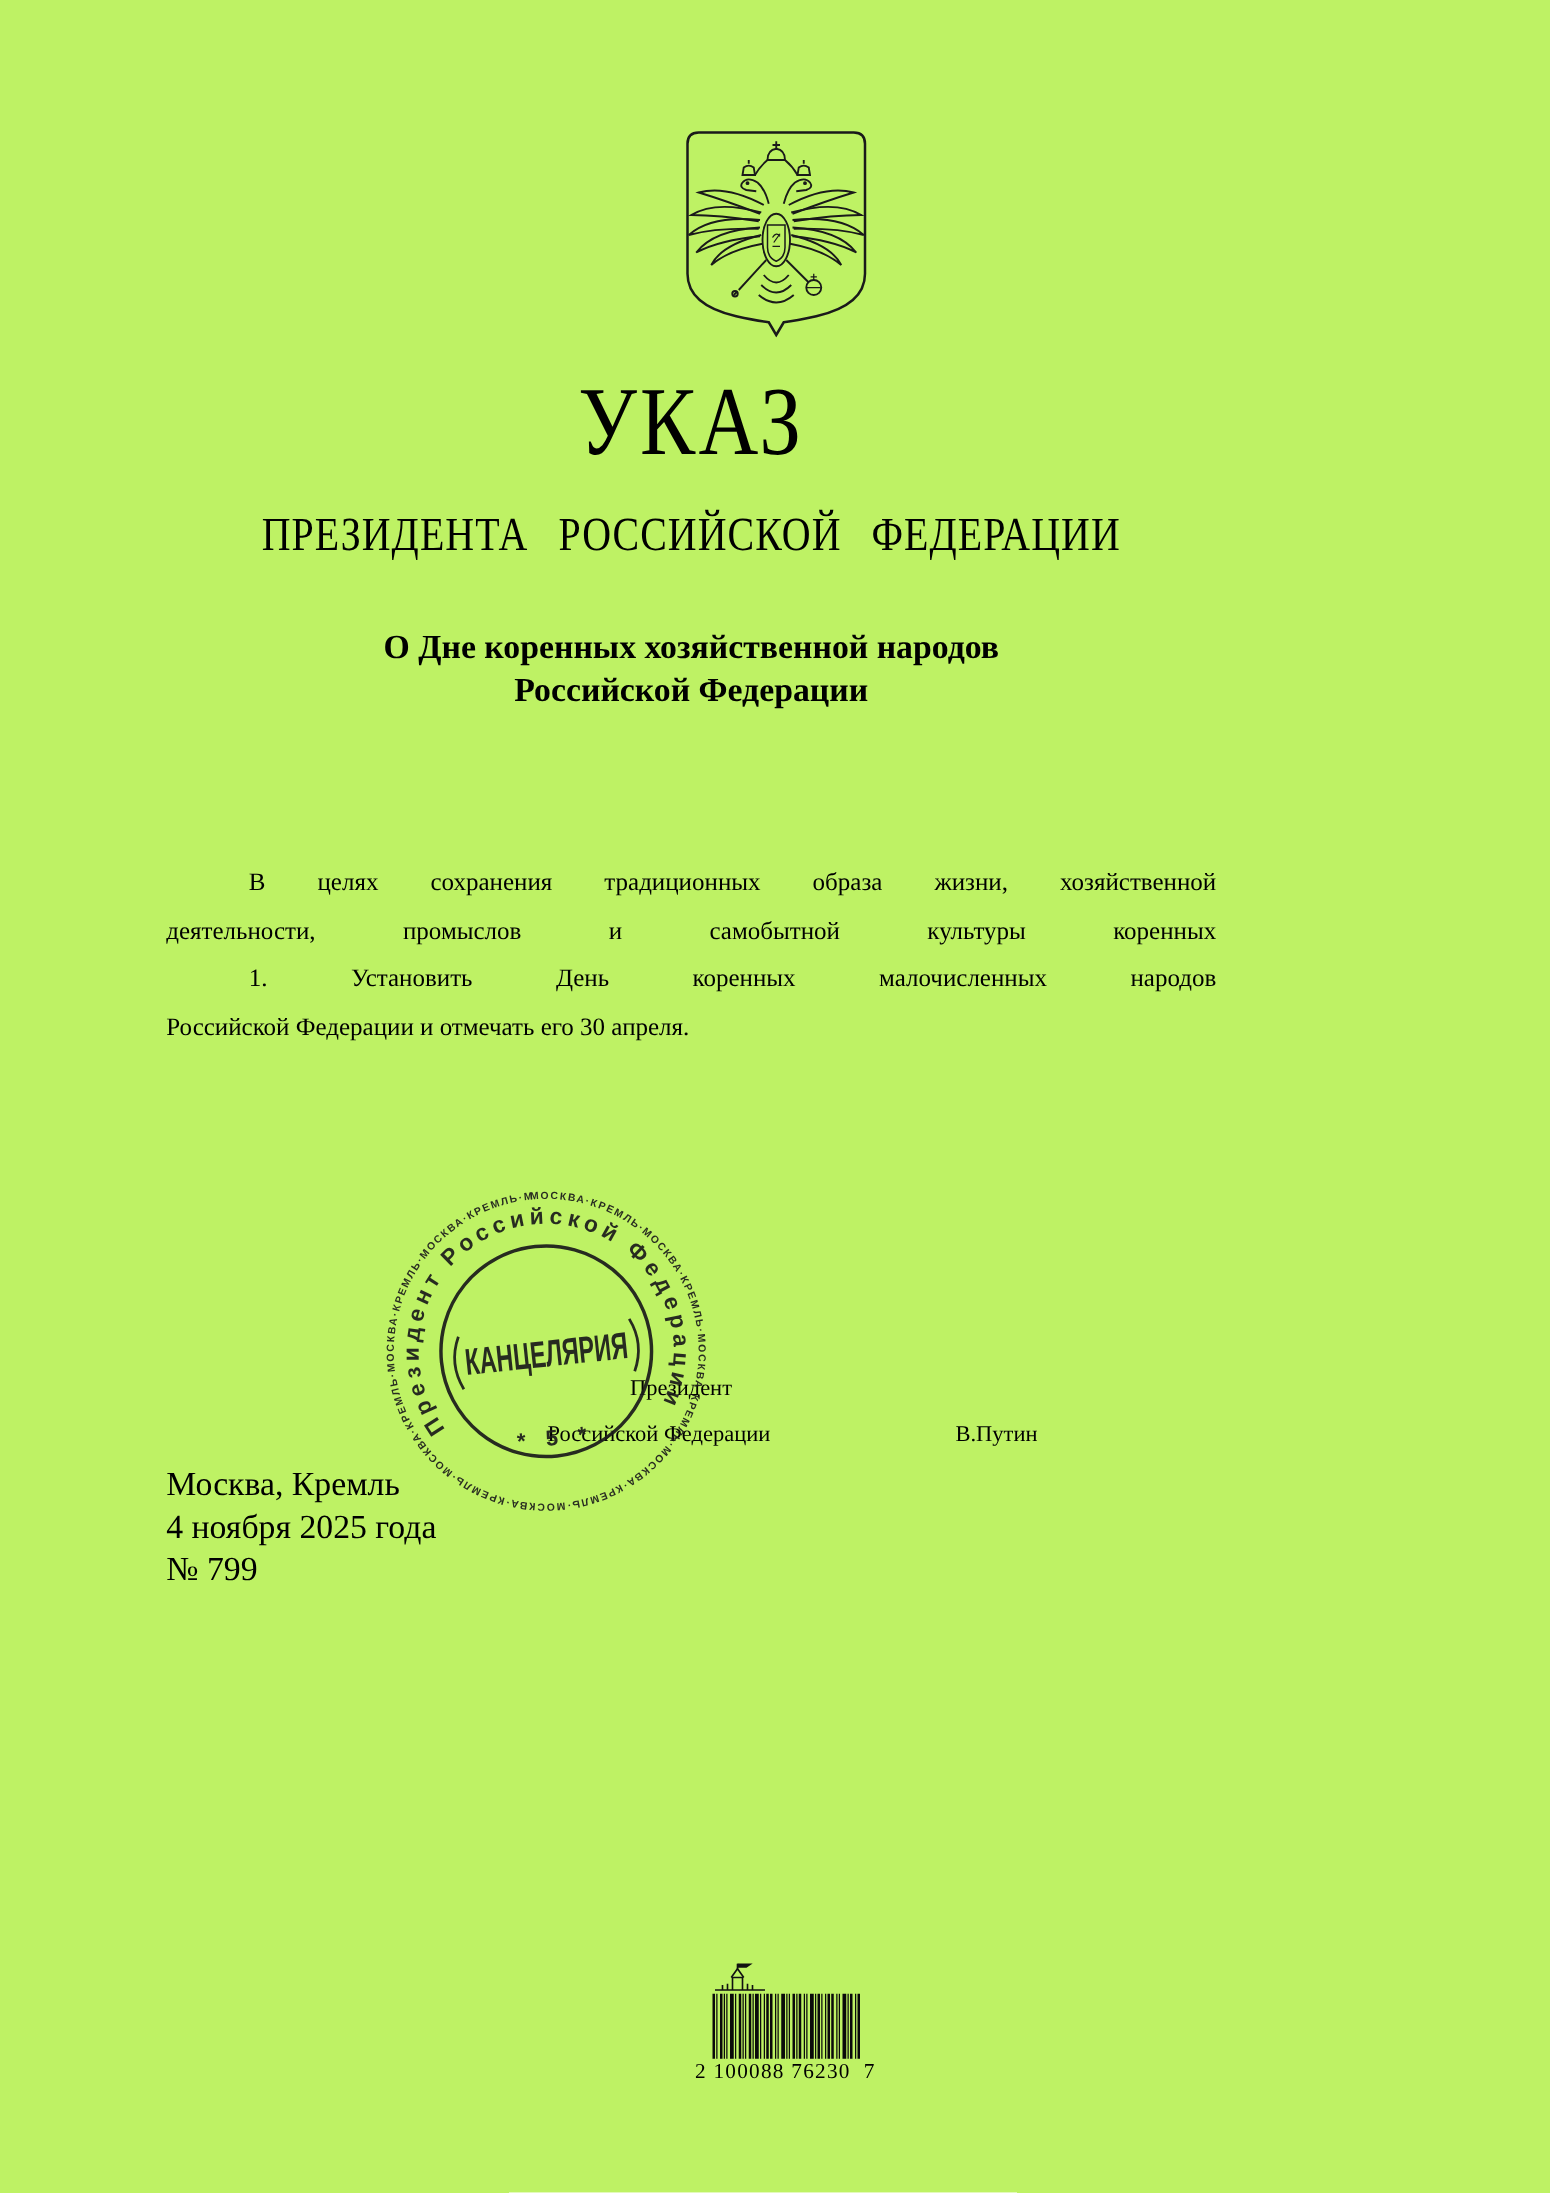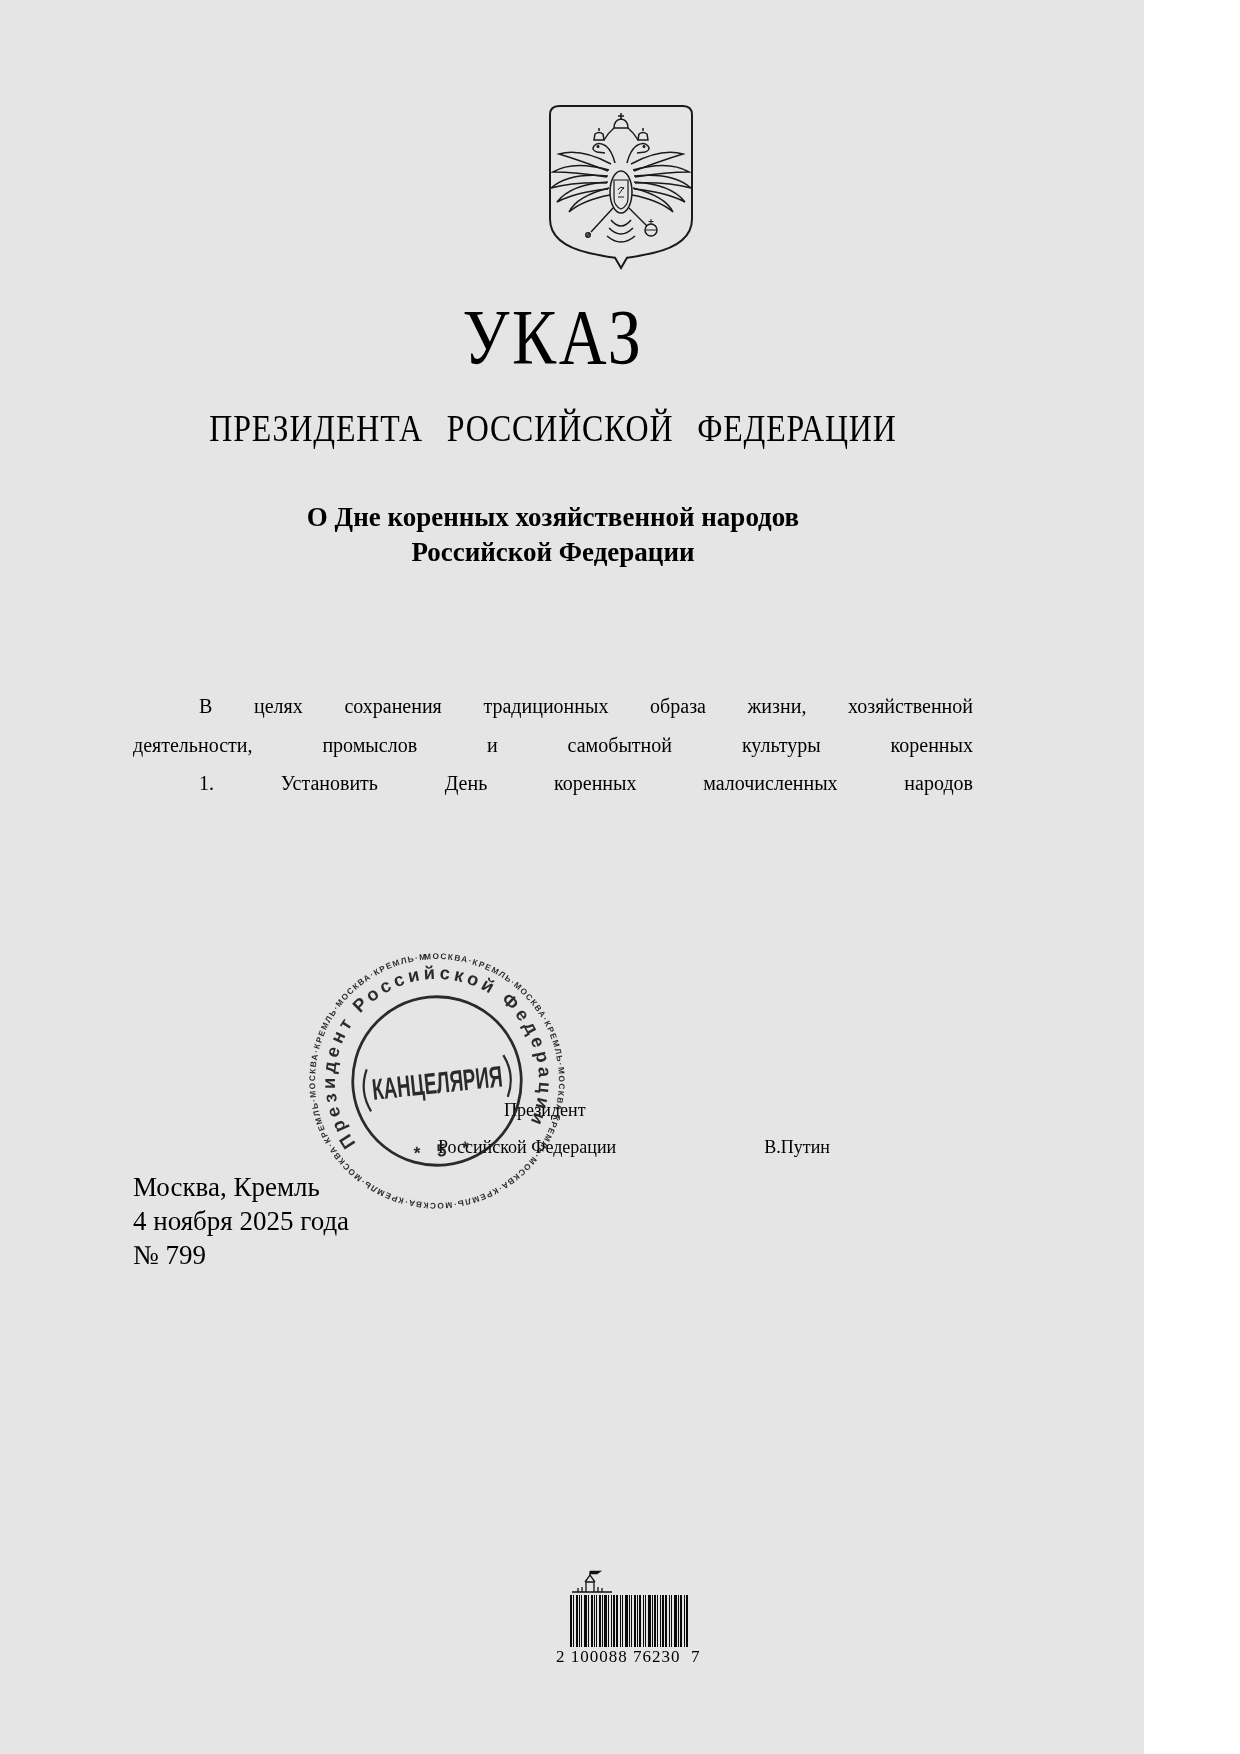--- a/index.html
+++ b/index.html
@@ -1,17 +1,17 @@
 <!DOCTYPE html>
 <html><head>
 <meta charset="utf-8">
 <style>
   html,body { margin:0; padding:0; background:#ffffff; }
   .page {
-    position:relative; width:1144px; height:1754px; background:#e5e5e5;
+    position:relative; width:1240px; height:1754px; background:#bef264;
     font-family:"Liberation Serif", serif; color:#000; overflow:hidden;
   }
   .emblem { position:absolute; left:543px; top:102px; width:156px; height:168px; }
 
   .doc-type {
     position:absolute; left:133px; top:292px; width:840px; text-align:center;
     font-size:78px; letter-spacing:3px; transform:scaleX(.85); transform-origin:50% 50%;
     white-space:nowrap;
   }
   .issuer {
@@ -111,20 +111,21 @@
 
   <div class="title">
     <div>О Дне коренных хозяйственной народов</div>
     <div>Российской Федерации</div>
   </div>
 
   <div class="body-text">
     <div class="line just indent">В целях сохранения традиционных образа жизни, хозяйственной</div>
     <div class="line just">деятельности, промыслов и самобытной культуры коренных</div>
     <div class="line just indent">1. Установить День коренных малочисленных народов</div>
+    <div class="line">Российской Федерации и отмечать его 30 апреля.</div>
   </div>
 
   <svg class="stamp" viewBox="0 0 240 240">
     <defs>
       <path id="microPath" d="M120,10 A110,110 0 1 1 119.9,10"></path>
       <path id="ringPath" d="M50.6,180.4 A92,92 0 1 1 189.4,180.4"></path>
     </defs>
     <text font-family="Liberation Sans, sans-serif" font-size="7.5" font-weight="bold" fill="#1b1b1b" style="letter-spacing:1.2px">
       <textPath href="#microPath" id="stamp-micro">МОСКВА·КРЕМЛЬ·МОСКВА·КРЕМЛЬ·МОСКВА·КРЕМЛЬ·МОСКВА·КРЕМЛЬ·МОСКВА·КРЕМЛЬ·МОСКВА·КРЕМЛЬ·МОСКВА·КРЕМЛЬ·МОСКВА·КРЕМЛЬ·МОСКВА·КРЕМЛЬ·</textPath>
     </text>

